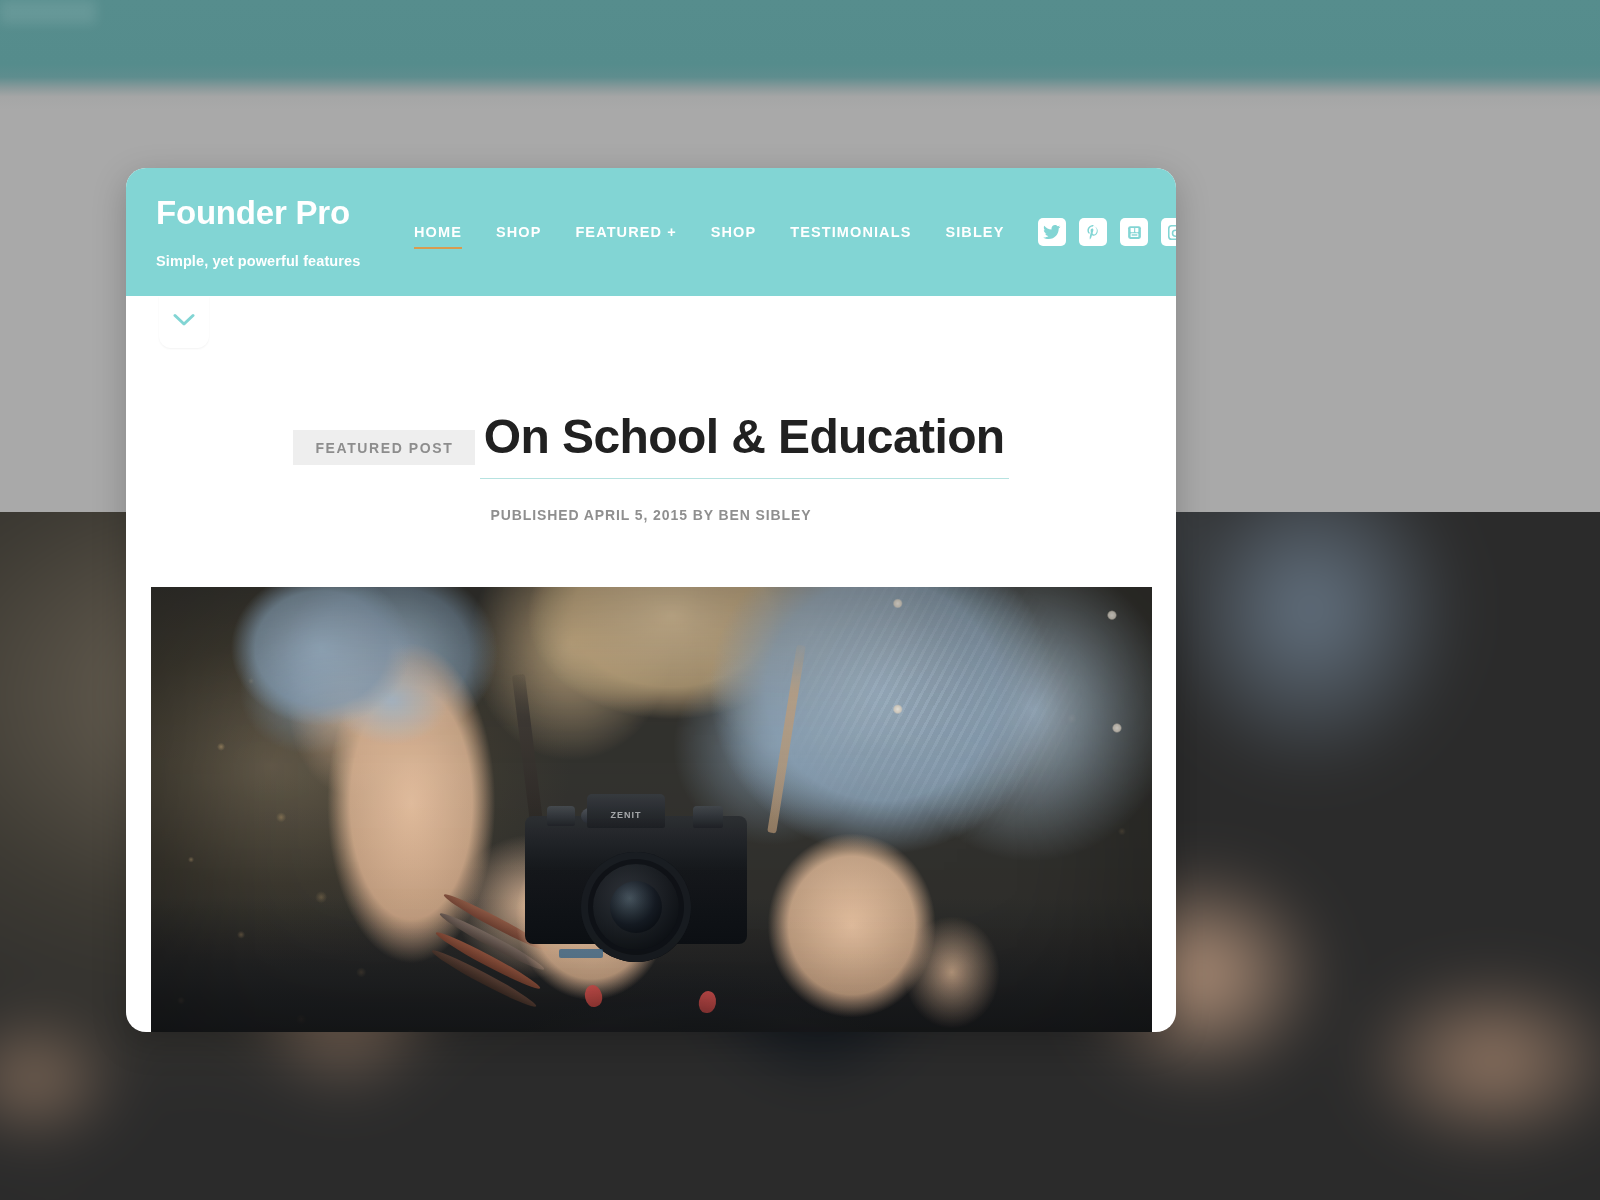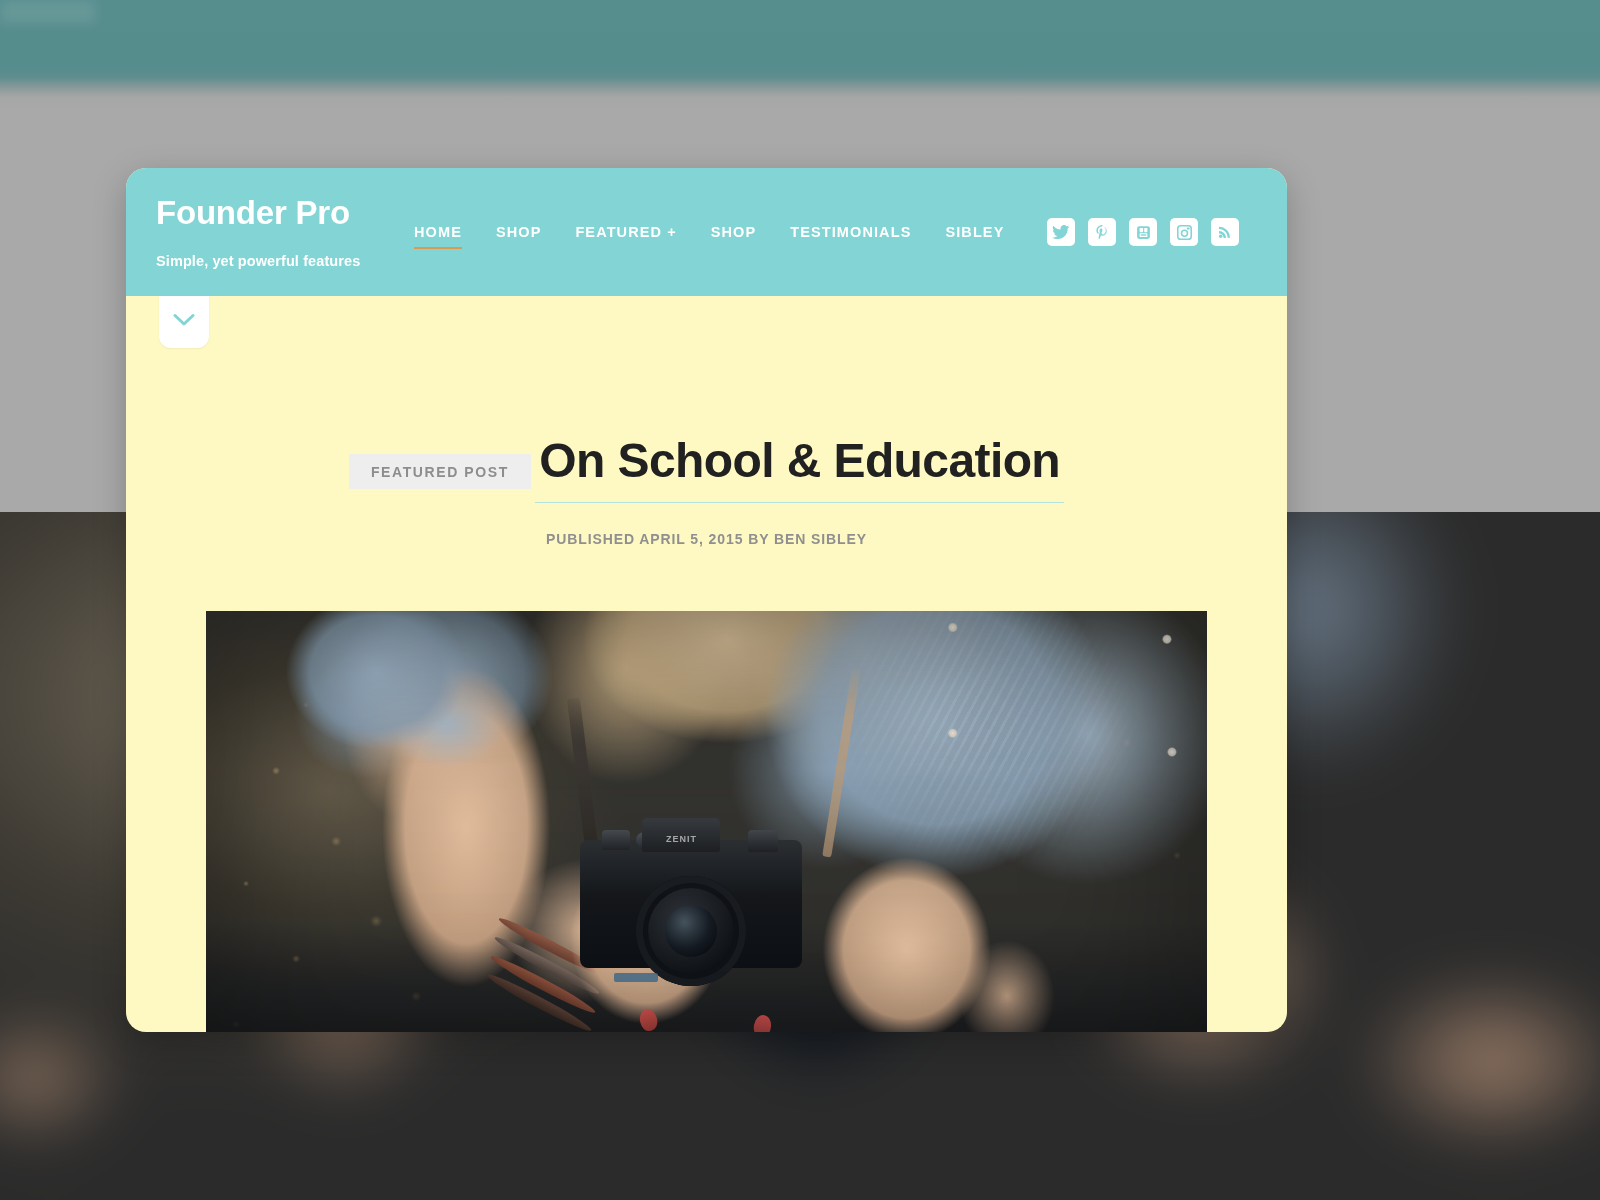--- a/index.html
+++ b/index.html
@@ -72,22 +72,22 @@
     content:"";
     position:absolute; left:0; top:0; width:96px; height:24px;
     background:rgba(255,255,255,.10);
     filter:blur(6px);
   }
 
   
   #card {
     position:absolute;
     left:126px; top:168px;
-    width:1161px; height:864px;
-    background:#fef9c3;
+    width:1050px; height:864px;
+    background:#ffffff;
     border-radius:20px;
     box-shadow:0 10px 34px rgba(0,0,0,.22);
     overflow:hidden;
   }
 
   
   .site-header {
     position:relative;
     height:128px;
     background:#82d5d4;
@@ -147,21 +147,21 @@
     left:33px; top:128px;
     width:50px; height:52px;
     background:#ffffff;
     border-radius:0 0 12px 12px;
     display:flex; align-items:center; justify-content:center;
     cursor:pointer;
     box-shadow:0 1px 2px rgba(0,0,0,.05);
   }
 
   
-  .post { padding-top:112px; text-align:center; }
+  .post { padding-top:88px; text-align:center; }
   .badge {
     display:inline-block;
     background:#eeeeee;
     color:#8d8d8d;
     font-size:14px;
     font-weight:600;
     letter-spacing:1.6px;
     padding:10px 22px 9px;
   }
   .post-title {

